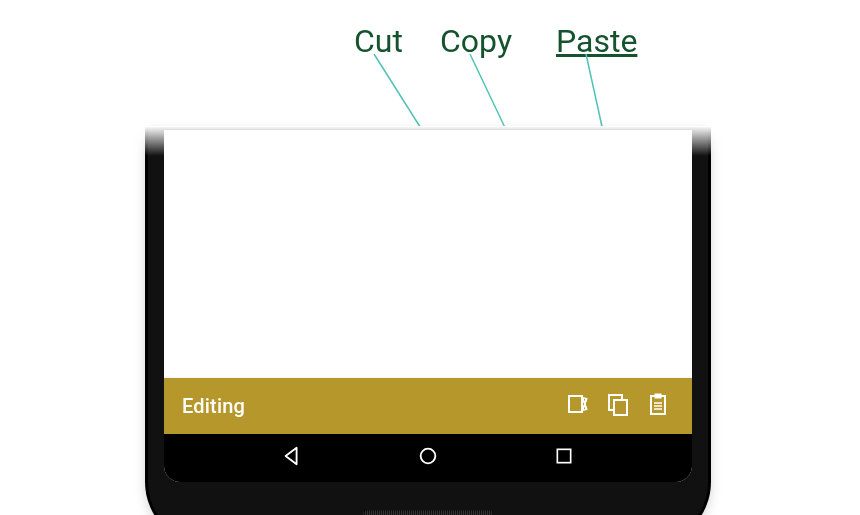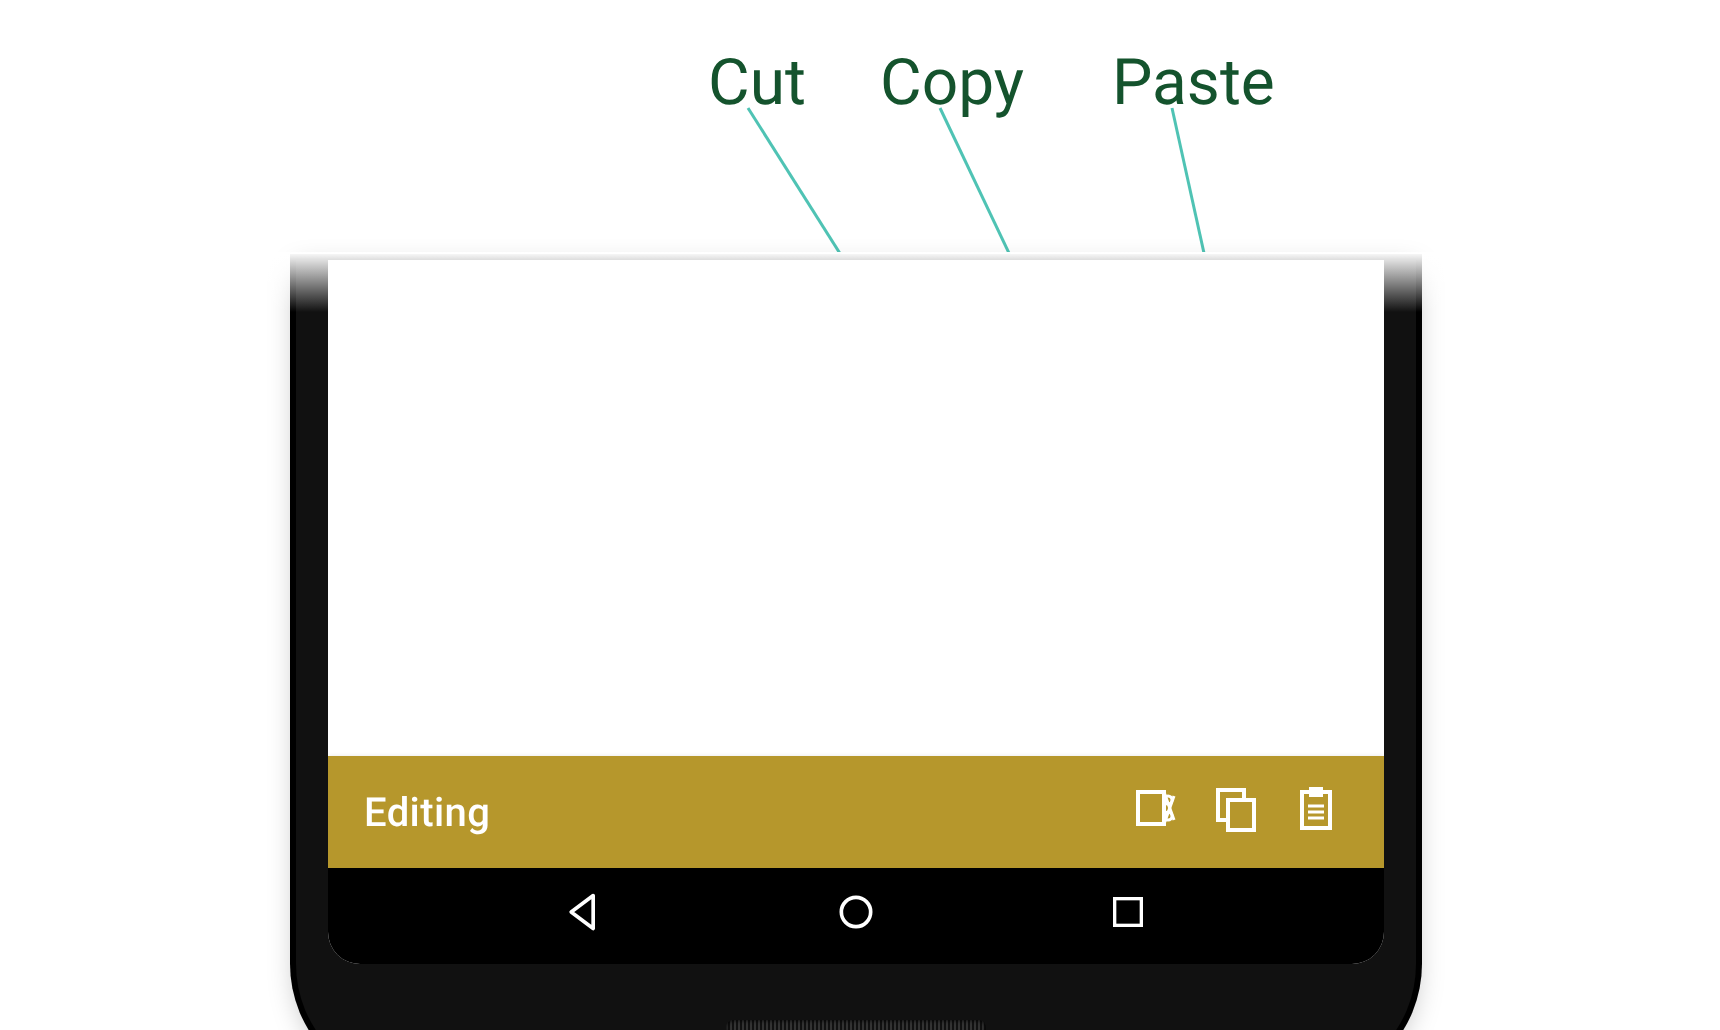--- a/index.html
+++ b/index.html
@@ -125,21 +125,21 @@
     background: linear-gradient(#fff, rgba(255,255,255,0));
     top: 126px;
     pointer-events:none;
   }
 </style>
 </head>
 <body>
 
 <div class="label-text" style="left:354px; top:22px;">Cut</div>
 <div class="label-text" style="left:440px; top:22px;">Copy</div>
-<div class="label-text" style="left:556px; top:22px;">Paste</div>
+<div class="label-text" style="left:556px; top:22px;text-decoration:underline;">Paste</div>
 
 <svg class="callout-line" style="left:0;top:0;" width="860" height="515">
   <line x1="374" y1="54" x2="503" y2="258" stroke="#4fc3b4" stroke-width="1.5"></line>
   <line x1="470" y1="54" x2="567" y2="258" stroke="#4fc3b4" stroke-width="1.5"></line>
   <line x1="586" y1="54" x2="631" y2="258" stroke="#4fc3b4" stroke-width="1.5"></line>
 </svg>
 
 <div class="phone-frame">
   <div class="phone-inner">
     <div class="screen">

